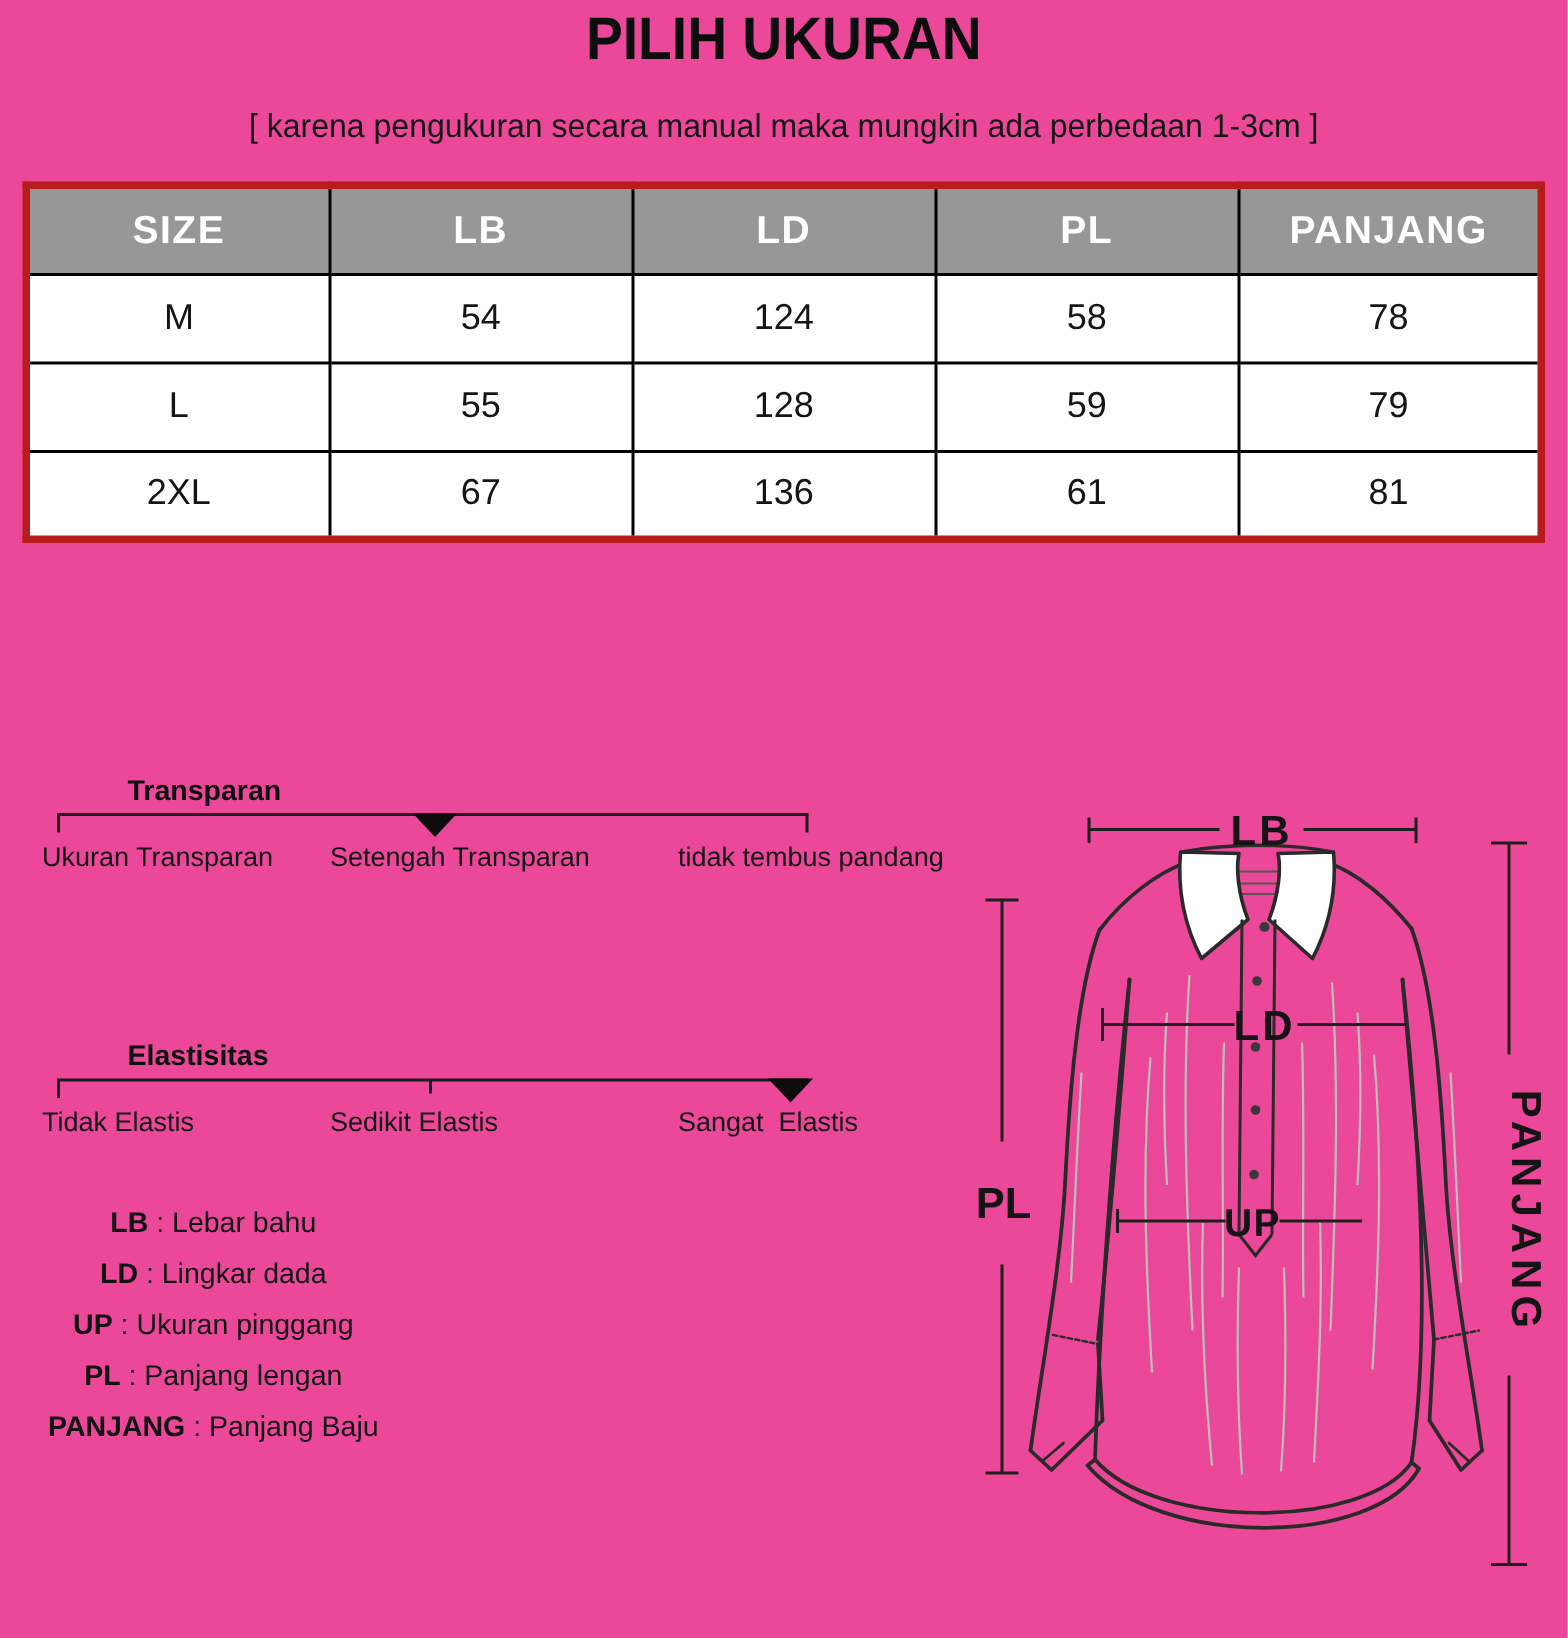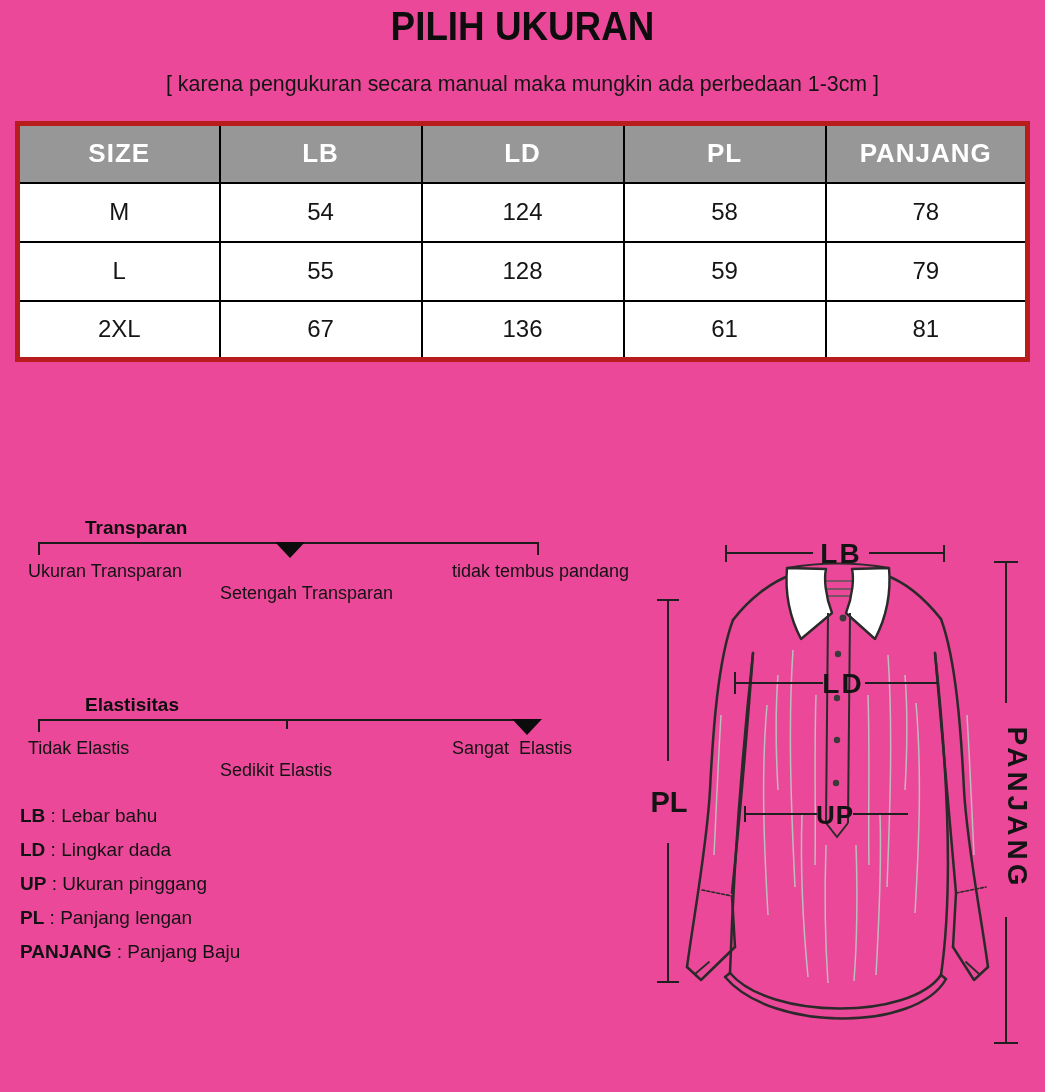--- a/index.html
+++ b/index.html
@@ -48,25 +48,25 @@
   .marker {
     position:absolute; top:25px; width:0; height:0;
     border-left:15px solid transparent; border-right:15px solid transparent;
     border-top:16px solid #0c0c0c;
   }
   .s0 .marker { left:247px; }
   .s1 .marker { left:7px; }
   .s2 .marker { left:484px; }
   .slbl { position:absolute; top:44px; font-size:18px; color:#131313; white-space:pre; }
   .slbl.left  { left:0px; }
-  .slbl.mid   { left:192px;margin-top:22px; }
+  .slbl.mid   { left:192px; }
   .slbl.right { left:424px; }
 
   
-  .legend { position:absolute; left:20px; top:806px; }
+  .legend { position:absolute; left:32px; top:806px;text-align:center; }
   .legend p { margin:0 0 14px 0; font-size:19px; line-height:20px; color:#121212; }
   .legend b { font-weight:bold; }
 
   
   .shirt-wrap { position:absolute; left:645px; top:515px; width:400px; height:560px; }
   svg text { font-family:"Liberation Sans", sans-serif; font-weight:bold; fill:#141414; }
 </style>
 </head>
 <body>
 

